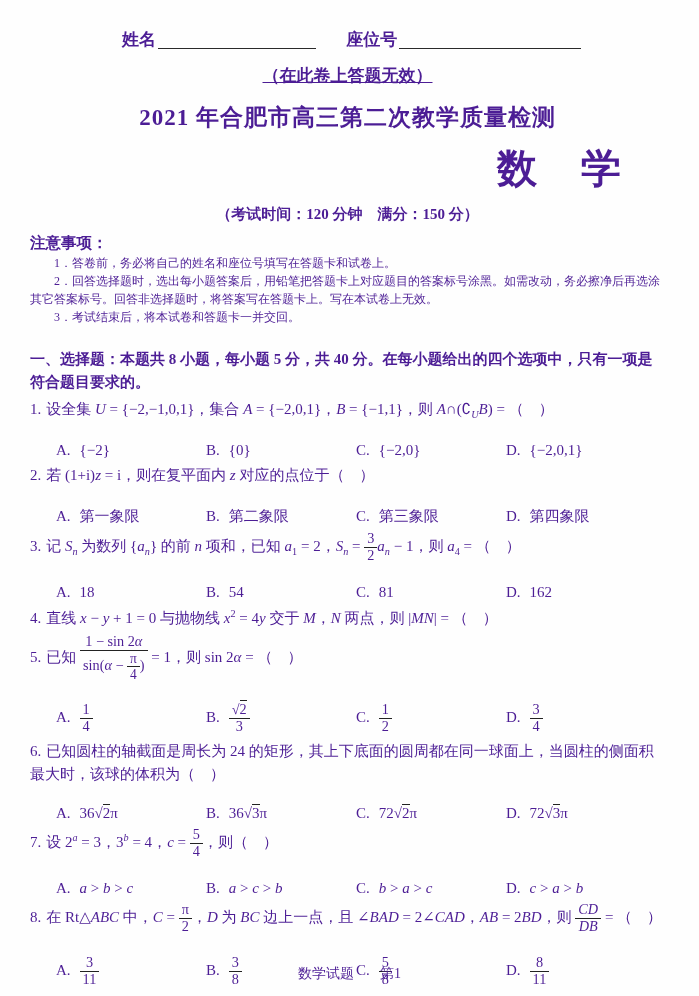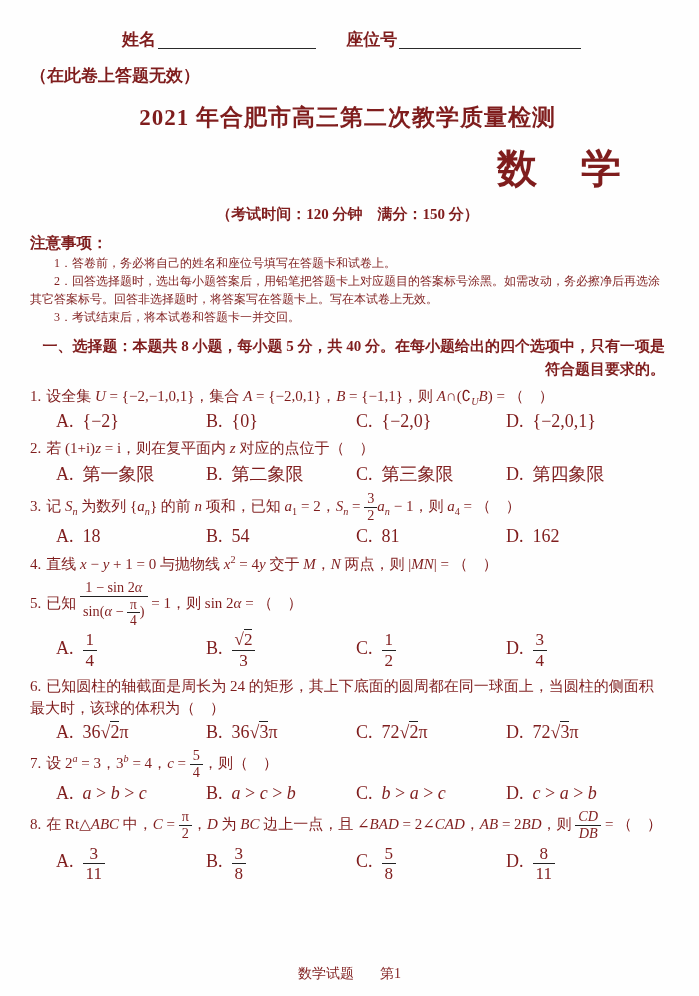--- a/index.html
+++ b/index.html
@@ -1,37 +1,37 @@
 <!DOCTYPE html>
 <html><head>
 <meta charset="utf-8">
 <style>
   *{margin:0;padding:0;box-sizing:border-box;}
   html,body{background:#e9e9e9;}
   .sheet{
     width:699px;height:996px;margin:0 auto;background:#fefefe;
-    font-family:"Liberation Serif","DejaVu Serif",serif;color:#7f1d1d;
+    font-family:"Liberation Serif","DejaVu Serif",serif;color:#4c1d95;
     position:relative;padding:28px 34px 0 30px;overflow:hidden;
   }
   .top-row{padding-left:92px;font-size:17px;font-weight:bold;}
   .seat-label{margin-left:26px;}
   .blank{display:inline-block;border-bottom:1.5px solid #2a2a2a;height:1.05em;vertical-align:-4px;}
   .blank.name{width:158px;margin-left:2px;}
   .blank.seat{width:182px;margin-left:2px;}
-  .invalid{font-weight:bold;font-size:17px;margin-top:13px;}
+  .invalid{text-align:center;font-weight:bold;font-size:17px;margin-top:13px;text-decoration:underline;}
   .exam-title{text-align:center;font-weight:bold;font-size:23px;margin-top:15px;letter-spacing:1px;}
   .subject{text-align:right;font-weight:bold;font-size:40px;margin-top:8px;letter-spacing:44px;text-indent:44px;}
   .exam-info{text-align:center;font-weight:bold;font-size:15px;margin-top:9px;}
   .notice-title{font-weight:bold;font-size:15.5px;margin-top:9px;}
   .notice{font-size:12px;line-height:1.5;text-indent:2em;}
-  .section-header{font-weight:bold;font-size:15px;line-height:1.5;margin-top:9px;text-align:right;}
+  .section-header{font-weight:bold;font-size:15px;line-height:1.5;margin-top:22px;}
   .question{margin-top:5px;}
   .stem{font-size:15px;line-height:1.5;}
   .qnum{margin-right:5px;}
-  .options{display:flex;padding-left:26px;font-size:18px;margin-top:2px;align-items:center;}
+  .options{display:flex;padding-left:26px;font-size:15px;margin-top:20px;align-items:center;}
   .option{width:150px;}
   .option:last-child{width:auto;}
   .opt-label{margin-right:9px;}
   i{font-family:"Liberation Serif","DejaVu Serif",serif;}
   sup,sub{font-size:0.68em;}
   .frac{display:inline-block;vertical-align:middle;text-align:center;line-height:1.12;font-size:0.95em;}
   .frac>.n{display:block;border-bottom:1px solid #222;padding:0 3px;}
   .frac>.d{display:block;padding:0 3px;}
   .rad{border-top:1.3px solid #222;}
   .footer{position:absolute;bottom:13px;left:0;width:100%;text-align:center;font-size:14px;}

